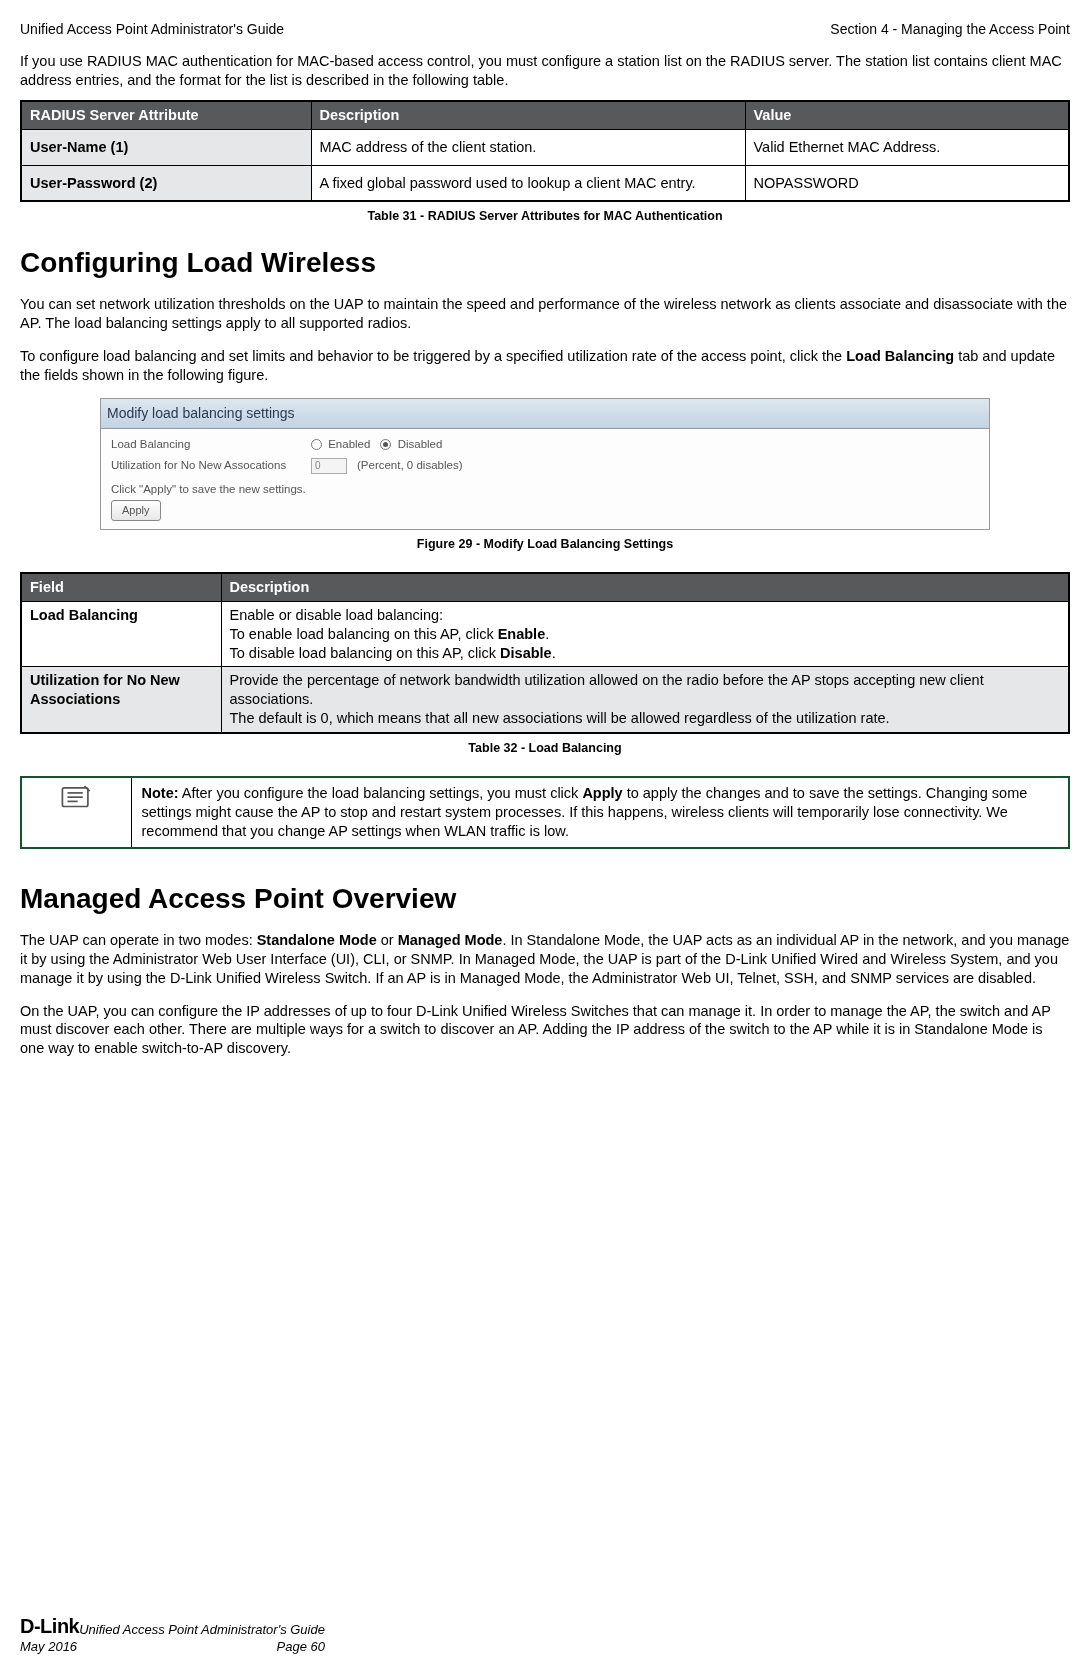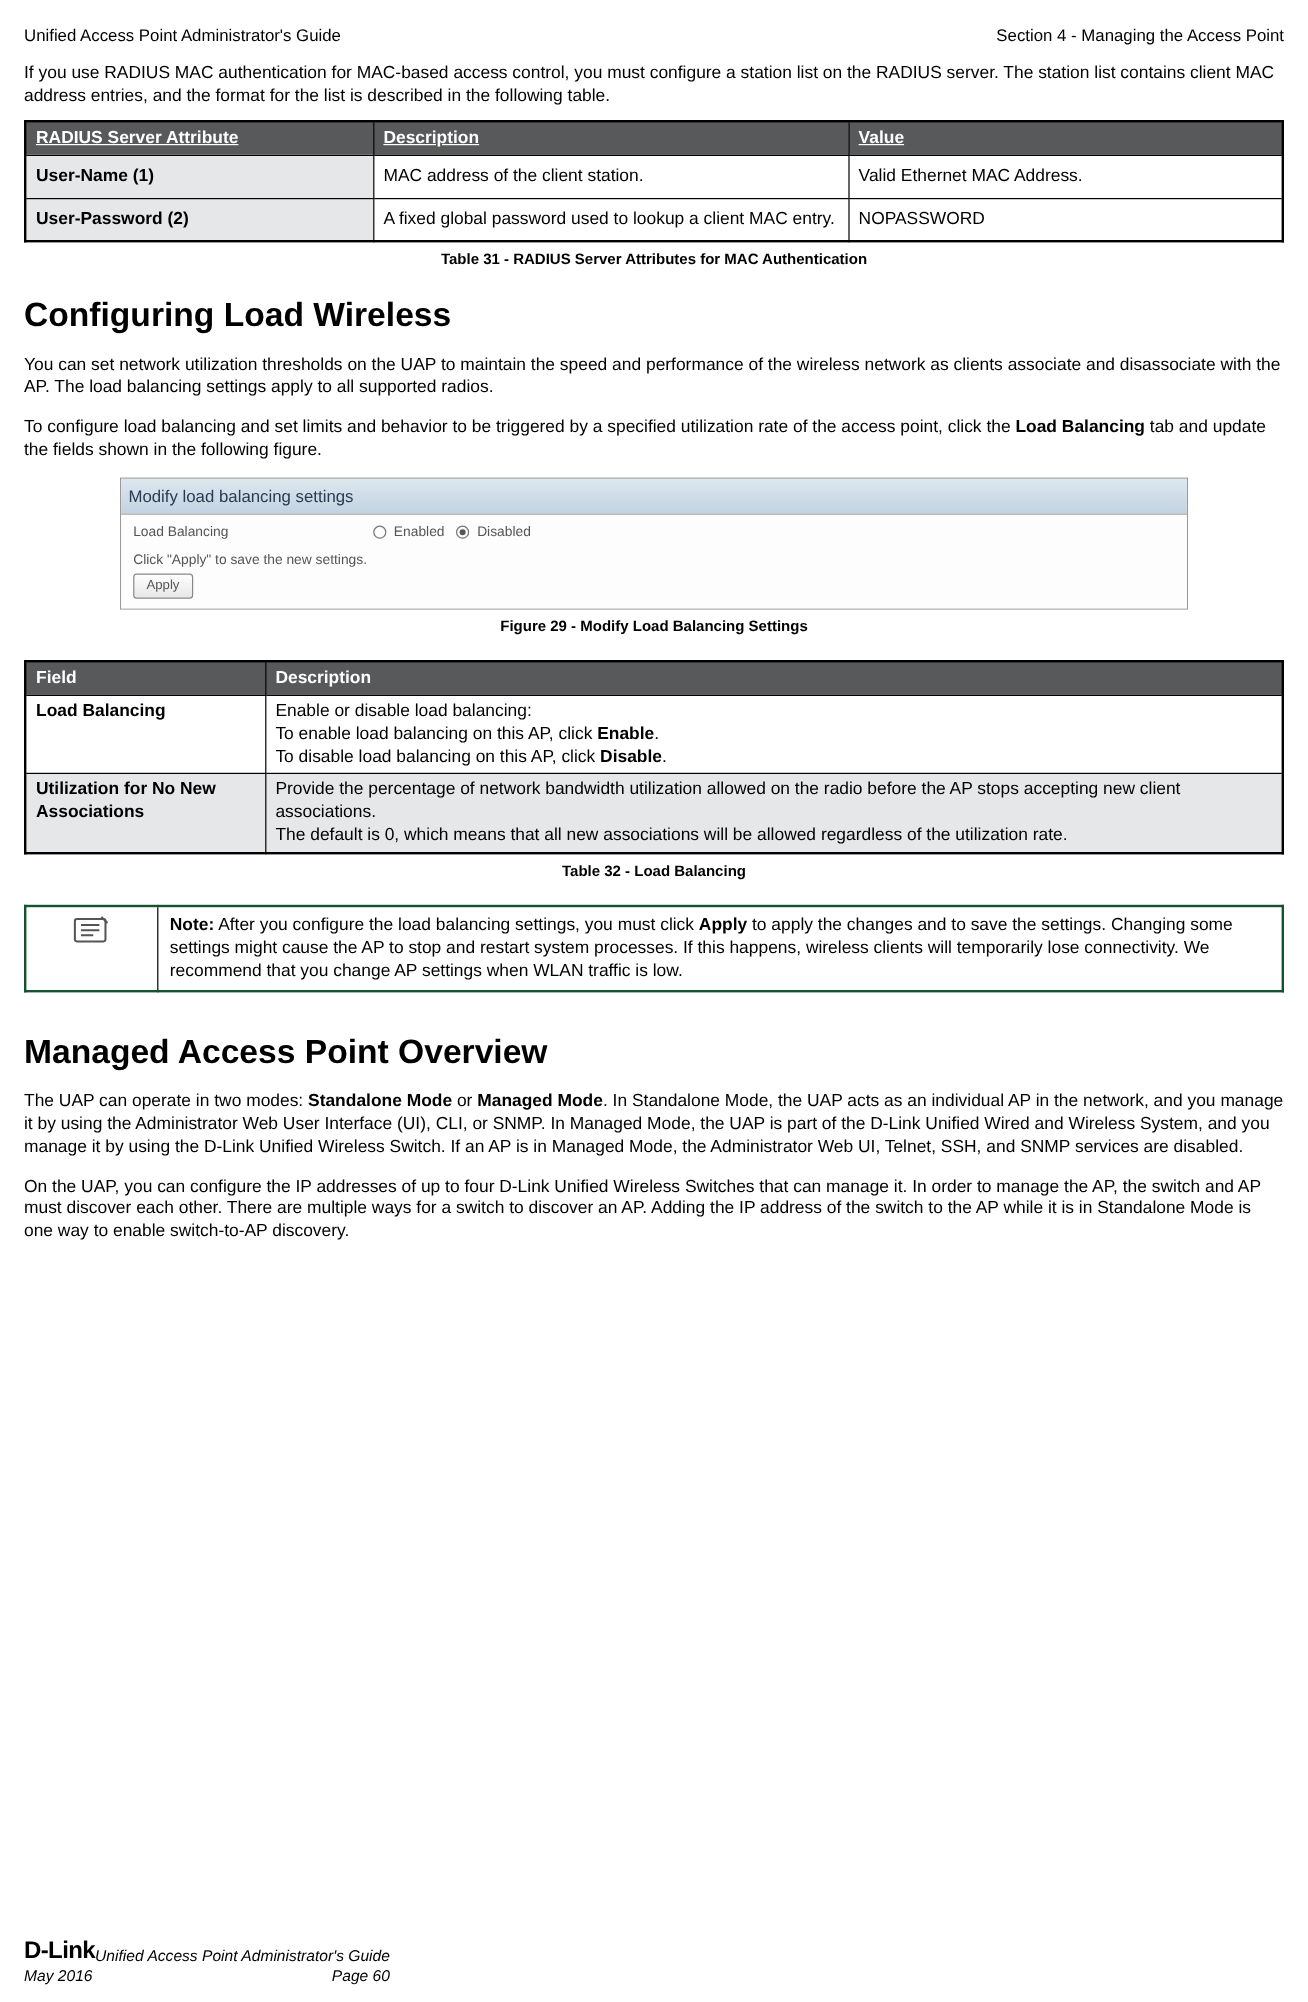--- a/index.html
+++ b/index.html
@@ -17,21 +17,21 @@
   }
   .top-header {
     display: flex;
     justify-content: space-between;
     margin-bottom: 14px;
     font-size: 14px;
   }
   .intro-para { margin-bottom: 10px; }
   table { border-collapse: collapse; width: 100%; }
   .t31 { border: 2px solid #000; margin-top: 6px; }
-  .t31 th { background:#58595b; color:#fff; text-align:left; font-weight:bold; padding:4px 8px; border:1px solid #000;text-decoration:underline; }
+  .t31 th { background:#58595b; color:#fff; text-align:left; font-weight:bold; padding:4px 8px; border:1px solid #000; }
   .t31 td { padding:8px 8px; border:1px solid #000; vertical-align: top; }
   .t31 .row-label { font-weight:bold; background:#e6e7e8; }
   .caption { text-align:center; font-weight:bold; font-size:12.5px; margin:6px 0 20px 0; }
   h1.section { font-size: 28px; font-weight:bold; margin:18px 0 14px 0; }
   .para { margin-bottom: 14px; }
   .fig-wrap { padding:0 80px; margin-top:8px; }
   .fig-outer { border:1px solid #999; }
   .fig-title { background: linear-gradient(#dde7ef,#c2d3e2); padding:5px 6px; color:#2a3a52; font-size:14px; border-bottom:1px solid #999; }
   .fig-body { padding:8px 10px; font-size:11.5px; color:#555; background:#fdfdfd; }
   .fig-row { display:flex; align-items:center; margin-bottom:6px; gap:10px; }
@@ -67,21 +67,21 @@
   <div>Section 4 - Managing the Access Point</div>
 </div>
 
 <p class="intro-para">If you use RADIUS MAC authentication for MAC-based access control, you must configure a station list on the RADIUS server. The station list contains client MAC address entries, and the format for the list is described in the following table.</p>
 
 <table class="t31">
   <tbody>
       <tr>
     <th style="width:290px">RADIUS Server Attribute</th>
     <th>Description</th>
-    <th style="width:362px">Value</th>
+    <th style="width:324px">Value</th>
   </tr>
   <tr>
     <td class="row-label">User-Name (1)</td>
     <td>MAC address of the client station.</td>
     <td>Valid Ethernet MAC Address.</td>
   </tr>
   <tr>
     <td class="row-label">User-Password (2)</td>
     <td>A fixed global password used to lookup a client MAC entry.</td>
     <td>NOPASSWORD</td>
@@ -99,20 +99,25 @@
 </p>
 
 <div class="fig-wrap">
   <div class="fig-outer">
     <div class="fig-title">Modify load balancing settings</div>
     <div class="fig-body">
       <div class="fig-row">
         <span class="fig-label">Load Balancing</span>
         <span><span class="radio"></span> <span>Enabled</span></span>
         <span><span class="radio sel"></span> <span>Disabled</span></span>
+      </div>
+      <div class="fig-row">
+        <span class="fig-label">Utilization for No New Assocations</span>
+        <span class="fig-input">0</span>
+        <span>(Percent, 0 disables)</span>
       </div>
       <div style="margin-top:8px;">Click "Apply" to save the new settings.</div>
       <div style="margin-top:4px;"><span class="apply-btn">Apply</span></div>
     </div>
   </div>
 </div>
 <div class="caption">Figure 29 - Modify Load Balancing Settings</div>
 
 <table class="t32">
   <tbody>

